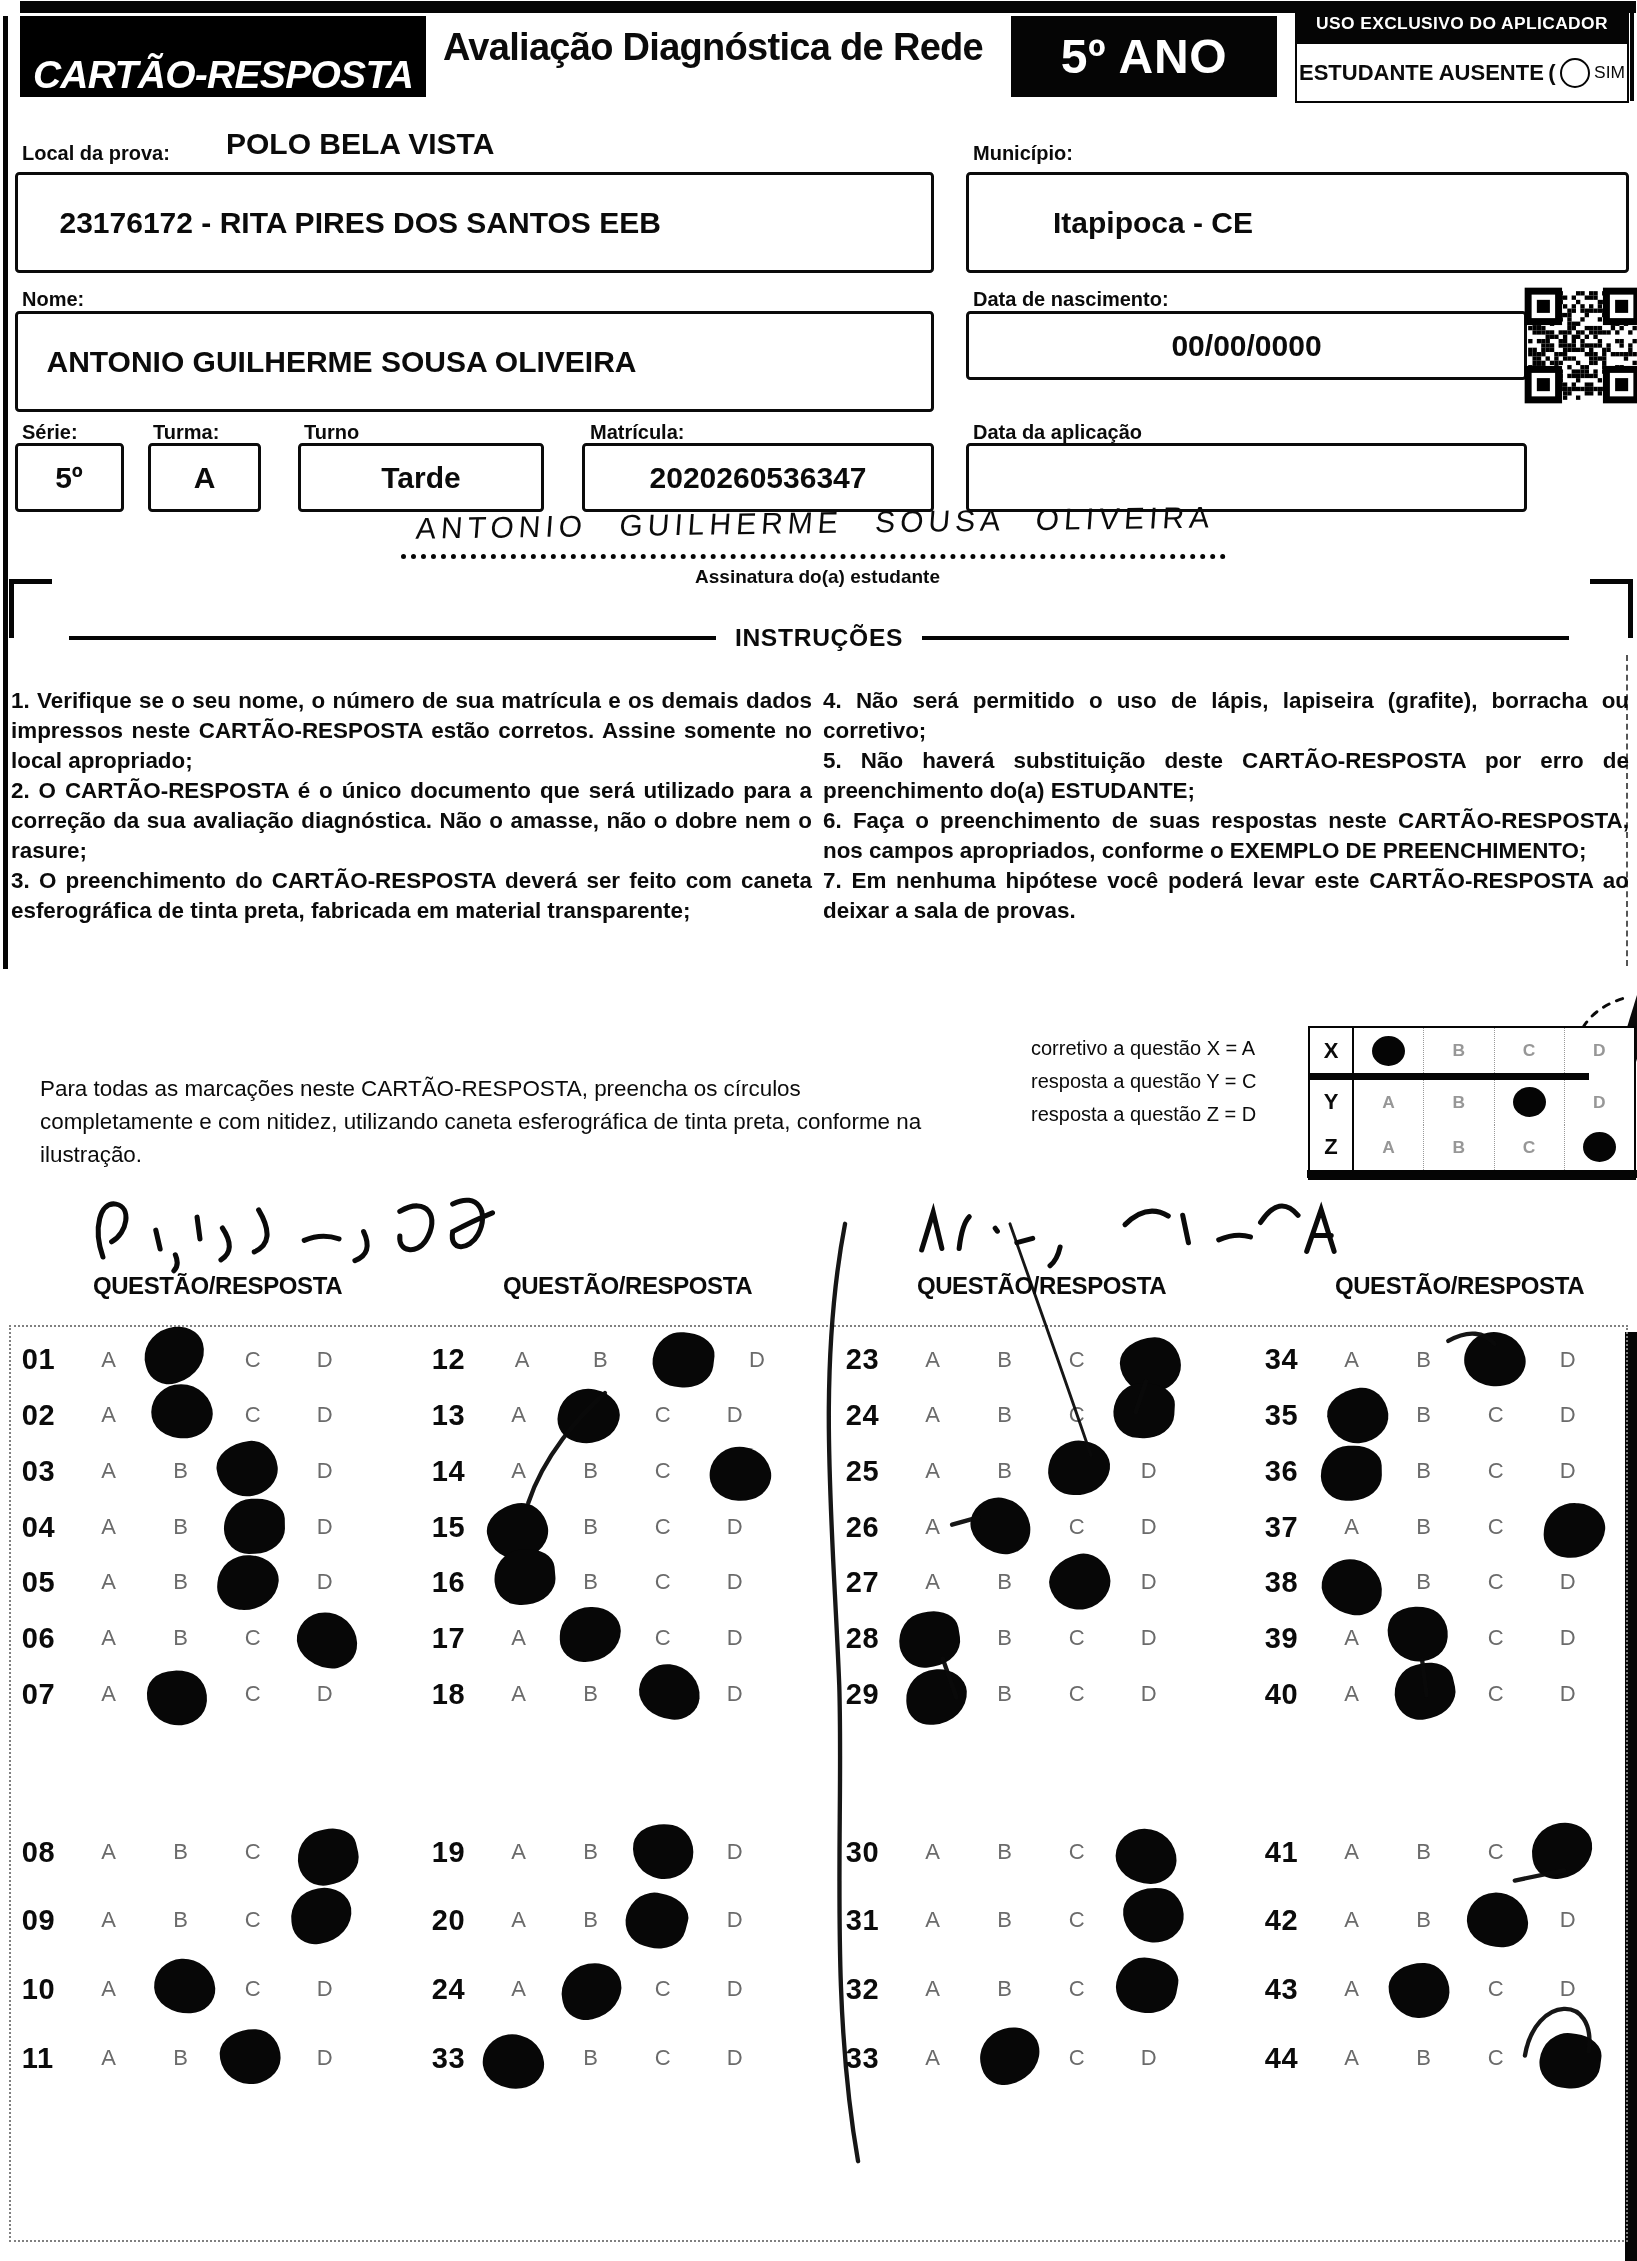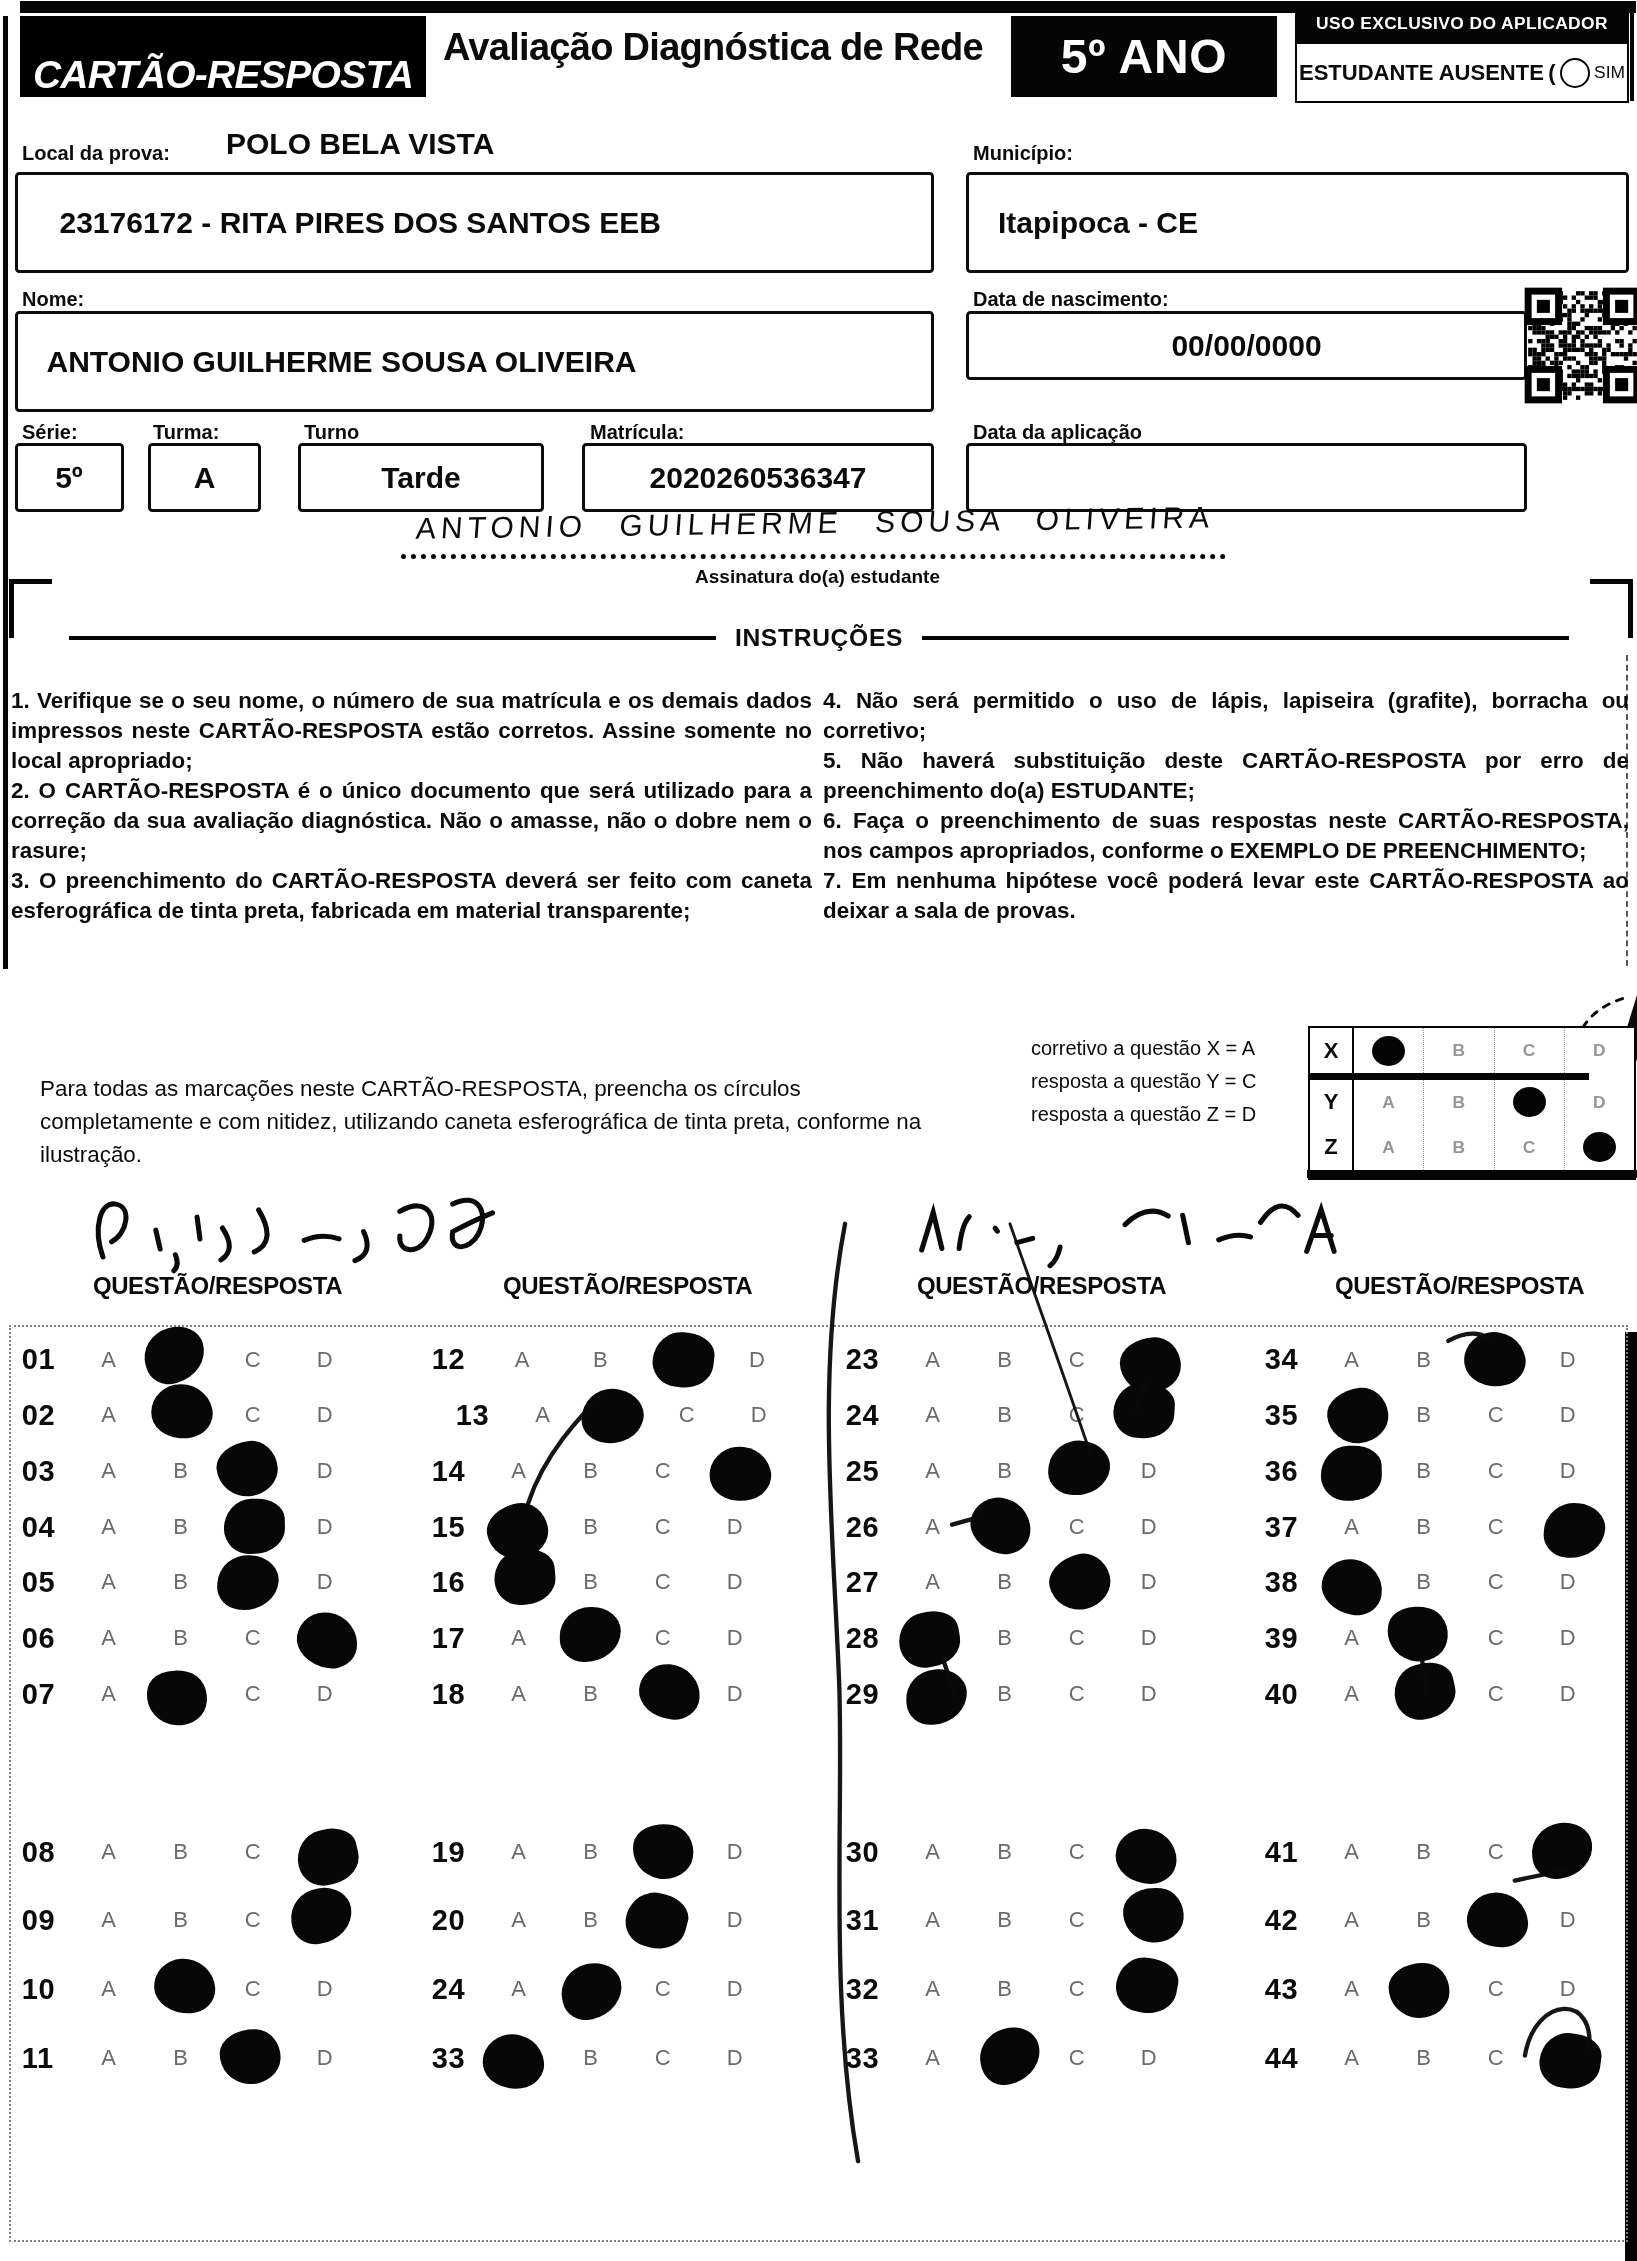--- a/index.html
+++ b/index.html
@@ -26,21 +26,21 @@
   .bubble-open{width:26px;height:26px;border:2.2px solid #050505;border-radius:50%;background:#fff}
   #ausente-box .sim{font-weight:normal;font-size:17.4px}
   
   .lbl{font-weight:bold;font-size:20px}
   .box{border:3.6px solid #0b0b0b;border-radius:4.3px;background:#fff;box-sizing:border-box;display:flex;align-items:center}
   .boxval{font-weight:bold;font-size:30px;letter-spacing:0}
   #local-lbl{left:22px;top:142px}
   #local-val{left:226px;top:127px;font-weight:bold;font-size:30px}
   #school-box{left:14.5px;top:172px;width:919px;height:101px;padding-left:42px}
   #municipio-lbl{left:973px;top:142px}
-  #municipio-box{left:966px;top:172px;width:663px;height:101px;padding-left:29px}
+  #municipio-box{left:966px;top:172px;width:663px;height:101px;padding-left:84px}
   #nome-lbl{left:22px;top:288px}
   #nome-box{left:14.5px;top:311px;width:919px;height:101px;padding-left:29px}
   #nasc-lbl{left:973px;top:288px}
   #nasc-box{left:966px;top:311px;width:561px;height:69px;justify-content:center}
   #qr{left:1528px;top:281px;width:109px;height:129px}
   #serie-lbl{left:22px;top:421px}   #serie-box{left:14.5px;top:443px;width:109px;height:69px;justify-content:center}
   #turma-lbl{left:153px;top:421px}  #turma-box{left:148px;top:443px;width:113px;height:69px;justify-content:center}
   #turno-lbl{left:304px;top:421px}  #turno-box{left:298px;top:443px;width:246px;height:69px;justify-content:center}
   #matric-lbl{left:590px;top:421px} #matric-box{left:582px;top:443px;width:352px;height:69px;justify-content:center}
   #aplic-lbl{left:973px;top:421px} #aplic-box{left:966px;top:443px;width:561px;height:69px}
@@ -691,21 +691,21 @@
             <span class="olet">B</span>
           </div>
           <div class="ocell">
             <span class="olet">C</span>
             <div class="mark" style="border-radius: 50% 50% 55% 45% / 60% 40% 50% 50%; transform: translate(calc(-50% + 4.3px), calc(-50% + 0px)) rotate(7deg);"></div>
           </div>
           <div class="ocell">
             <span class="olet">D</span>
           </div>
         </div>
-        <div class="arow" style="top: 59px; margin-left: 24px;">
+        <div class="arow" style="top: 59px;">
           <div class="qnum">13</div>
           <div class="ocell">
             <span class="olet">A</span>
           </div>
           <div class="ocell">
             <span class="olet">B</span>
             <div class="mark" style="border-radius: 52% 48% 60% 40% / 55% 45% 58% 42%; transform: translate(calc(-50% - 2.2px), calc(-50% + 1.4px)) rotate(12deg);"></div>
           </div>
           <div class="ocell">
             <span class="olet">C</span>

